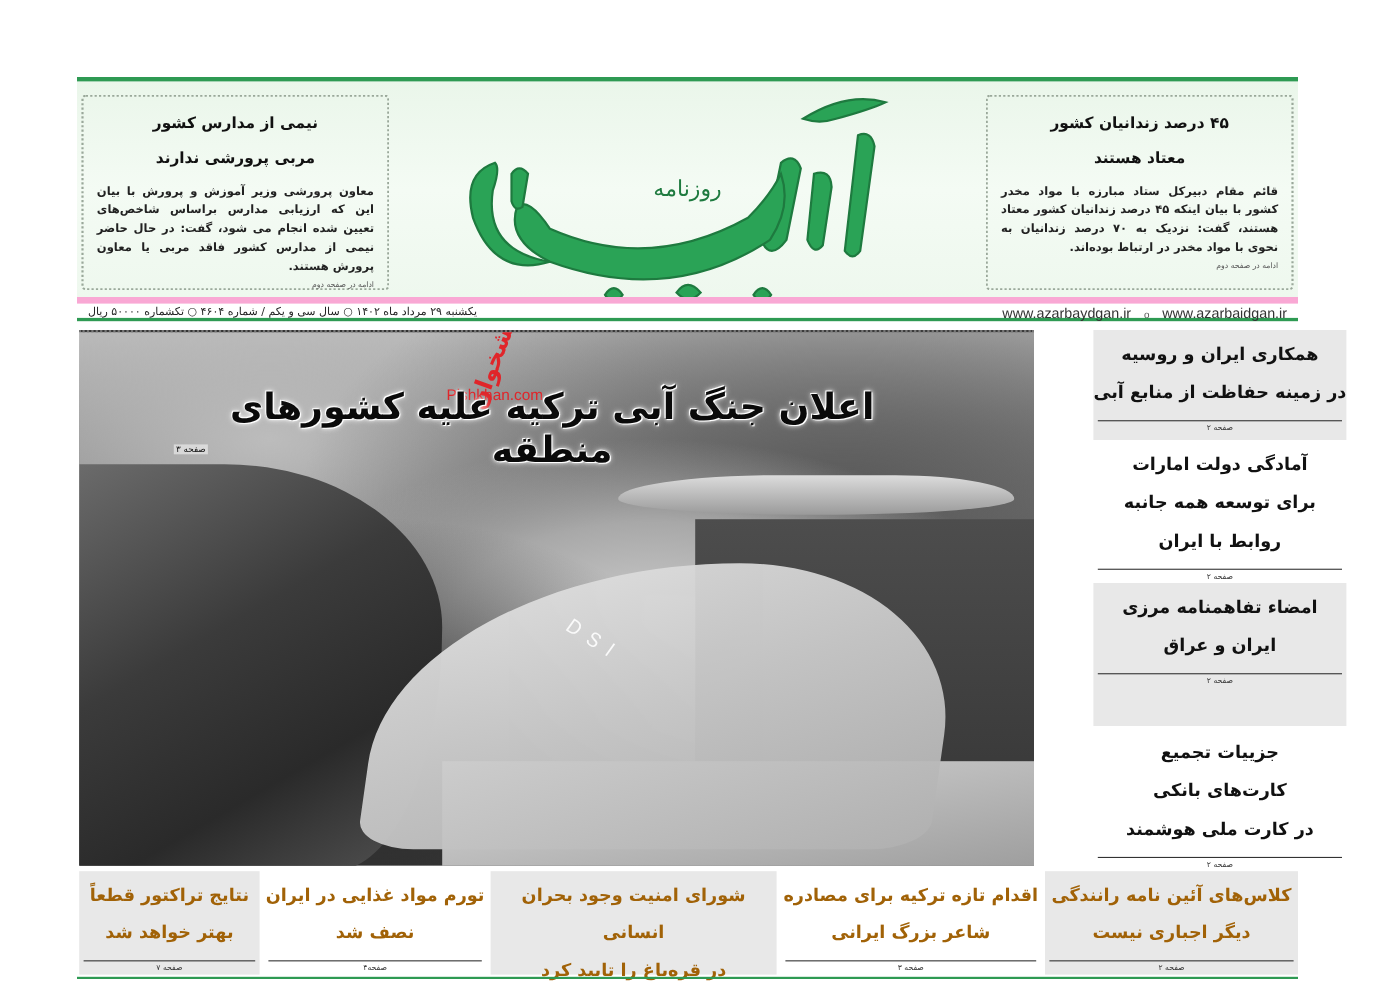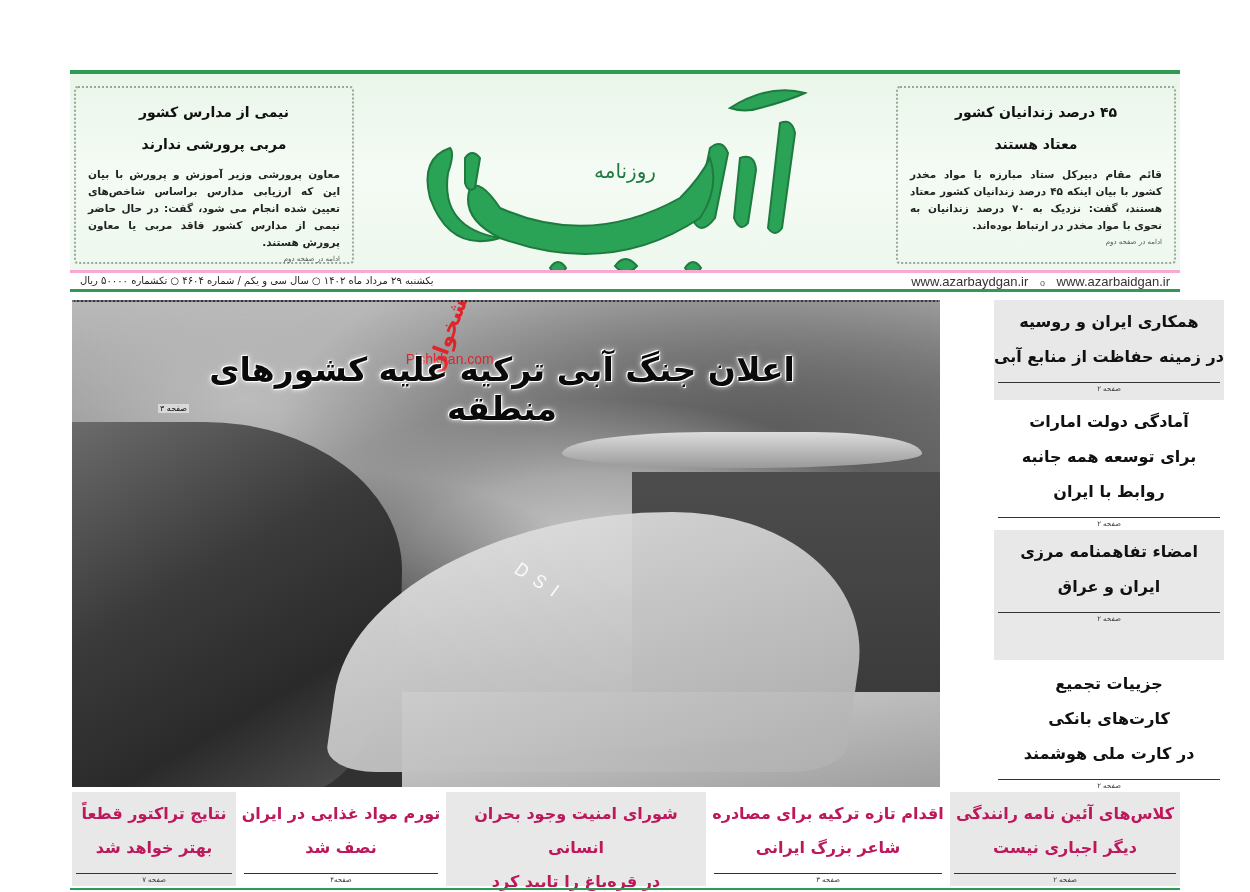--- a/index.html
+++ b/index.html
@@ -26,21 +26,21 @@
   .teaser-cont { font-size: 7px; color: #555; text-align: right; margin-top: 4px; }
 
   .logo {
     position: absolute; left: 340px; top: 4px; width: 420px; height: 210px;
     direction: rtl;
   }
   .logo svg { width: 100%; height: 100%; }
 
   .infobar {
     position: absolute; left: 0; top: 200px; width: 1110px; height: 22px;
-    border-top: 3px solid #f9a8d4; border-bottom: 3px solid #2e9a53;
+    border-top: 6px solid #f9a8d4; border-bottom: 3px solid #2e9a53;
     background: #ffffff;
   }
   .infobar .date { position: absolute; left: 10px; top: 2px; font-size: 10px; color: #222; direction: rtl; }
   .infobar .urls { position: absolute; right: 10px; top: 1px; font-family: "Liberation Sans", sans-serif; font-size: 13px; color: #333; }
   .infobar .urls .sep { font-size: 9px; margin: 0 8px; color: #555; }
 
   
   .hero {
     position: absolute; left: 2px; top: 230px; width: 868px; height: 487px;
     background:
@@ -97,21 +97,21 @@
   .page-ref { position: relative; height: 12px; margin: 2px 4px 0 4px; }
   .page-ref::before { content: ""; position: absolute; left: 0; right: 0; top: 6px; border-top: 1.5px solid #333; }
   .page-ref span { position: relative; background: inherit; font-size: 7px; color: #333; padding: 0 6px; }
   .shaded .page-ref span { background: #e8e8e8; }
   .plain .page-ref span { background: #ffffff; }
 
   
   .bottom { position: absolute; left: 0; top: 722px; width: 1110px; height: 96px; }
   .bot-item { position: absolute; top: 0; height: 94px; direction: rtl; text-align: center; }
   .bot-item.shaded { background: #e8e8e8; }
-  .bot-title { font-weight: bold; font-size: 16px; line-height: 34px; color: #be185d; padding-top: 5px; }
+  .bot-title { font-weight: bold; font-size: 16px; line-height: 34px; color: #a16207; padding-top: 5px; }
   .bottom-rule { position: absolute; left: 0; top: 818px; width: 1110px; border-top: 2px solid #2e9a53; }
 </style>
 </head>
 <body>
 
 <div class="page">
 
   <div class="masthead">
 
     <div class="teaser left">

